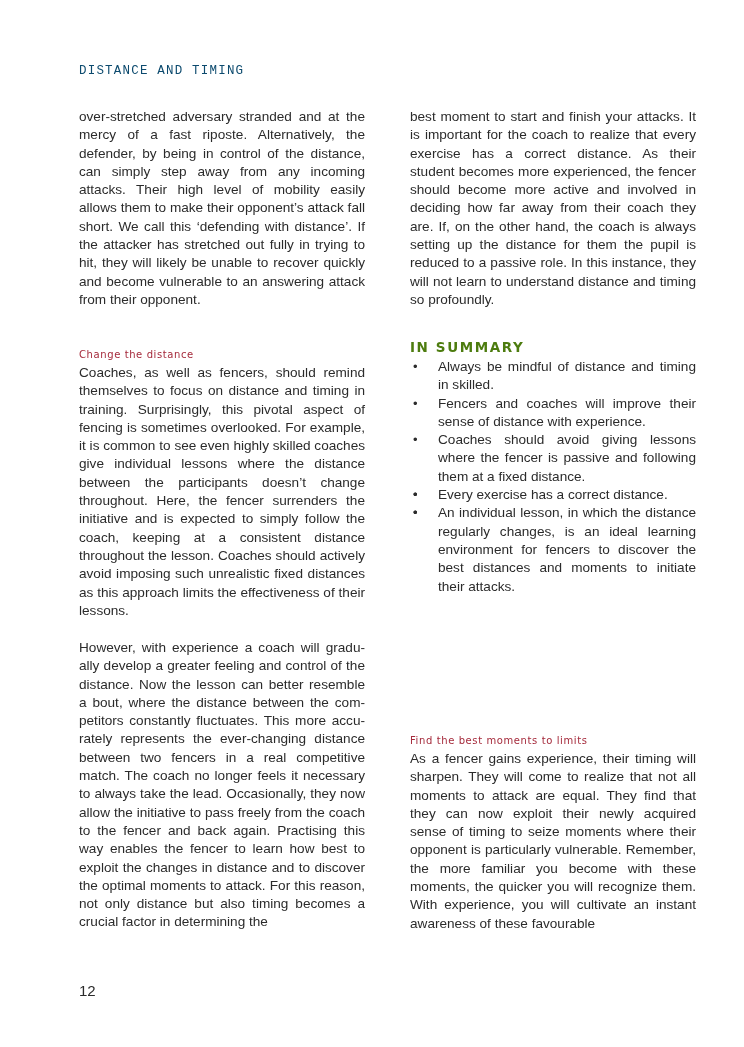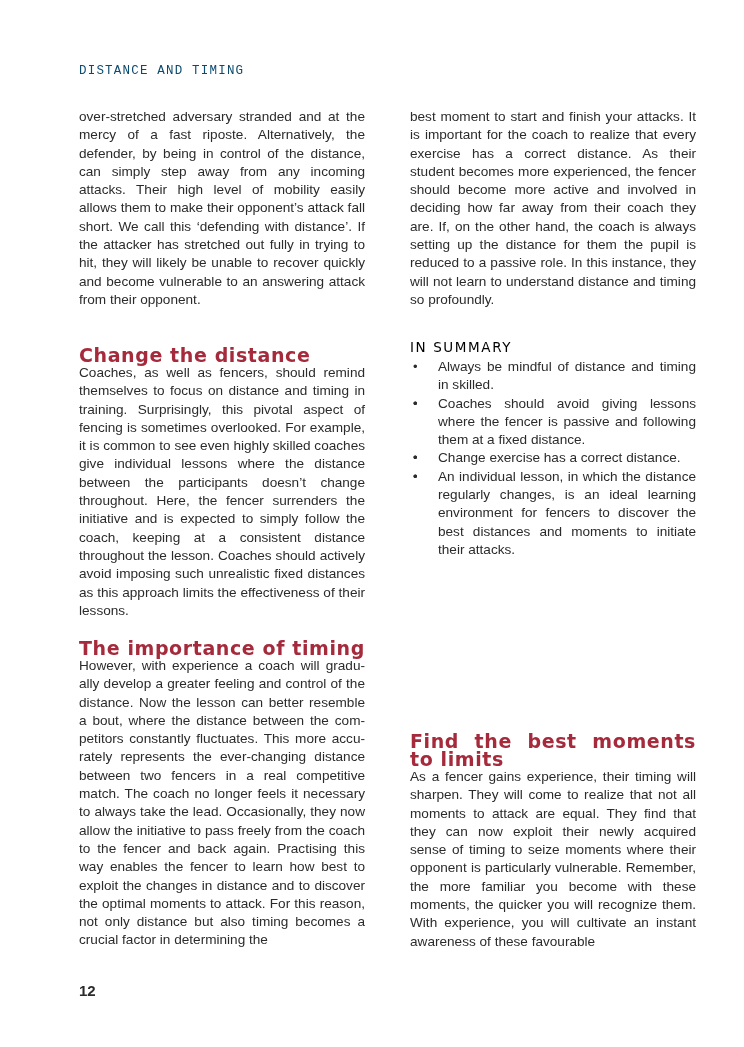--- a/index.html
+++ b/index.html
@@ -13,70 +13,69 @@
       font-family: Liberation Mono, monospace;
     }
     .col {
       position: absolute; top: 108px; width: 286px;
       font-size: 13.6px; line-height: 18.3px; text-align: justify;
     }
     .col p { margin: 0; hyphens: manual; }
     .col-left { left: 79px; }
     .col-right { left: 372px; margin-left: 38px; }
     h2 {
-      margin: 0; color: #a52a3b; font-weight: bold;
-      font-family: "DejaVu Sans", sans-serif; font-size: 19px; letter-spacing: 0.6px;
+      margin: 0; color: #a52a3b; font-weight: normal;
+      font-family: "DejaVu Sans", sans-serif; font-size: 10px; letter-spacing: 0.6px;
       line-height: 18px;
     }
     h3.summary {
-      margin: 0; color: #000000; font-weight: normal;
+      margin: 0; color: #4d7c0f; font-weight: bold;
       font-family: "DejaVu Sans", sans-serif; font-size: 13.5px; letter-spacing: 1.6px;
       line-height: 18px;
     }
     .sec { position: absolute; left: 0; width: 286px; }
     ul.bullets { list-style: none; margin: 0; padding: 0; }
     ul.bullets li { position: relative; padding-left: 28px; text-align: justify; }
     ul.bullets li .dot {
       position: absolute; left: 3px; top: 0; font-size: 13px;
     }
     .page-num {
       position: absolute; left: 79px; top: 982px;
-      font-size: 15px; color: #2b2b2b; font-weight: bold;
+      font-size: 15px; color: #2b2b2b;
     }
   </style>
 </head>
 <body>
 
 <div class="running-head">DISTANCE AND TIMING</div>
 
 <div class="col col-left">
   <p>over-stretched adversary stranded and at the mercy of a fast riposte. Alternatively, the defender, by being in control of the distance, can simply step away from any incoming attacks. Their high level of mobility easily allows them to make their opponent’s attack fall short. We call this ‘defending with dis­tance’. If the attacker has stretched out fully in trying to hit, they will likely be unable to recover quickly and become vulnerable to an answering attack from their opponent.</p>
 
   <div class="sec" style="top:238px;">
     <h2>Change the distance</h2>
     <p>Coaches, as well as fencers, should remind them­selves to focus on distance and timing in train­ing. Surprisingly, this pivotal aspect of fencing is sometimes overlooked. For example, it is common to see even highly skilled coaches give individual lessons where the distance between the participants doesn’t change throughout. Here, the fencer surrenders the initiative and is expected to simply follow the coach, keeping at a consistent distance throughout the lesson. Coaches should actively avoid imposing such unrealistic fixed distances as this approach limits the effectiveness of their lessons.</p>
   </div>
 
   <div class="sec" style="top:531px;">
-    <h2>The importance of timing</h2>
     <p>However, with experience a coach will gradu­ally develop a greater feeling and control of the distance. Now the lesson can better resemble a bout, where the distance between the com­petitors constantly fluctuates. This more accu­rately represents the ever-changing distance between two fencers in a real competitive match. The coach no longer feels it necessary to always take the lead. Occasionally, they now allow the initiative to pass freely from the coach to the fencer and back again. Practising this way enables the fencer to learn how best to exploit the changes in distance and to discover the optimal moments to attack. For this reason, not only distance but also timing becomes a crucial factor in determining the</p>
   </div>
 </div>
 
 <div class="col col-right">
   <p>best moment to start and finish your attacks. It is important for the coach to realize that every exercise has a correct distance. As their student becomes more experienced, the fencer should become more active and involved in deciding how far away from their coach they are. If, on the other hand, the coach is always setting up the distance for them the pupil is reduced to a passive role. In this instance, they will not learn to understand distance and timing so profoundly.</p>
 
   <div class="sec" style="top:230px;">
     <h3 class="summary">IN SUMMARY</h3>
     <ul class="bullets" style="margin-top:2px;">
       <li><span class="dot">•</span><span>Always be mindful of distance and timing in skilled.</span></li>
-      <li><span class="dot">•</span></li>
+      <li><span class="dot">•</span><span>Fencers and coaches will improve their sense of distance with experience.</span></li>
       <li><span class="dot">•</span><span>Coaches should avoid giving lessons where the fencer is passive and following them at a fixed distance.</span></li>
       <li><span class="dot">•</span></li>
-      <li><span class="dot">•</span><span>Change exercise has a correct distance.</span></li>
+      <li><span class="dot">•</span><span>Every exercise has a correct distance.</span></li>
       <li><span class="dot">•</span></li>
       <li><span class="dot">•</span><span>An individual lesson, in which the distance regularly changes, is an ideal learning environment for fencers to discover the best distances and moments to initiate their attacks.</span></li>
     </ul>
   </div>
 
   <div class="sec" style="top:624px;">
     <h2>Find the best moments to limits</h2>
     <p>As a fencer gains experience, their timing will sharpen. They will come to realize that not all moments to attack are equal. They find that they can now exploit their newly acquired sense of timing to seize moments where their opponent is particularly vulnerable. Remember, the more familiar you become with these moments, the quicker you will recognize them. With experience, you will cul­tivate an instant awareness of these favourable</p>
   </div>
 </div>

